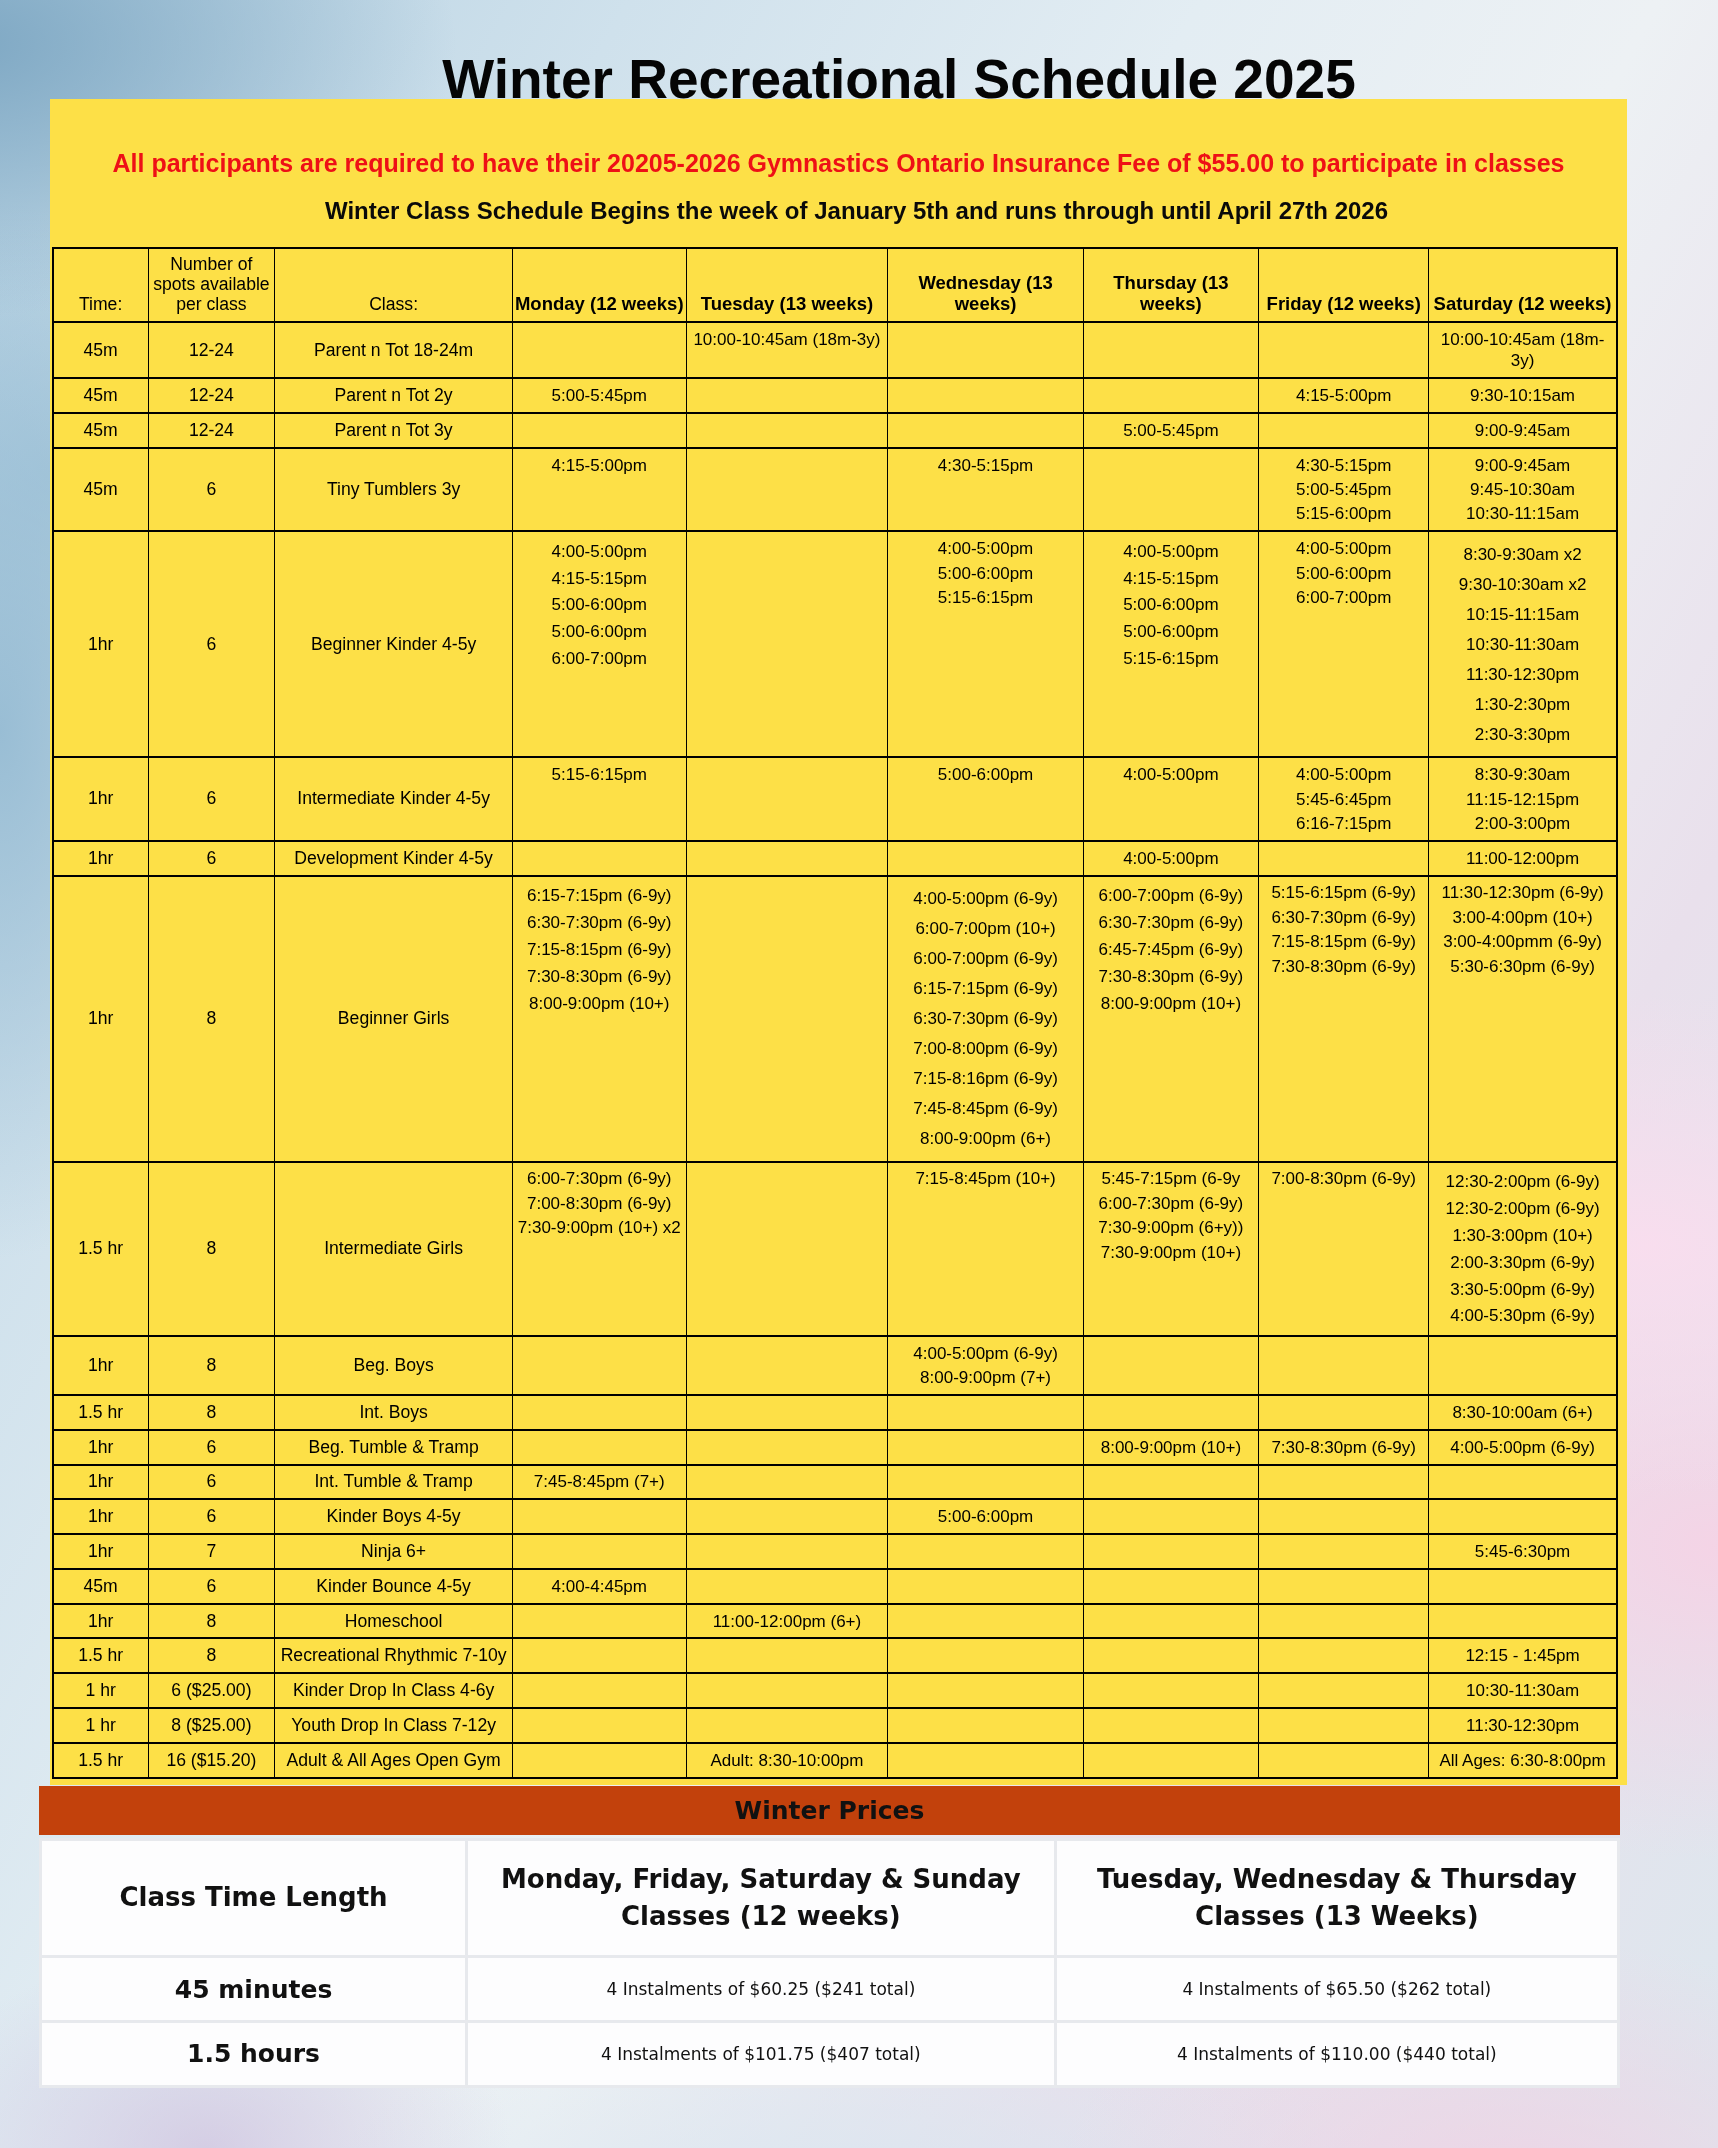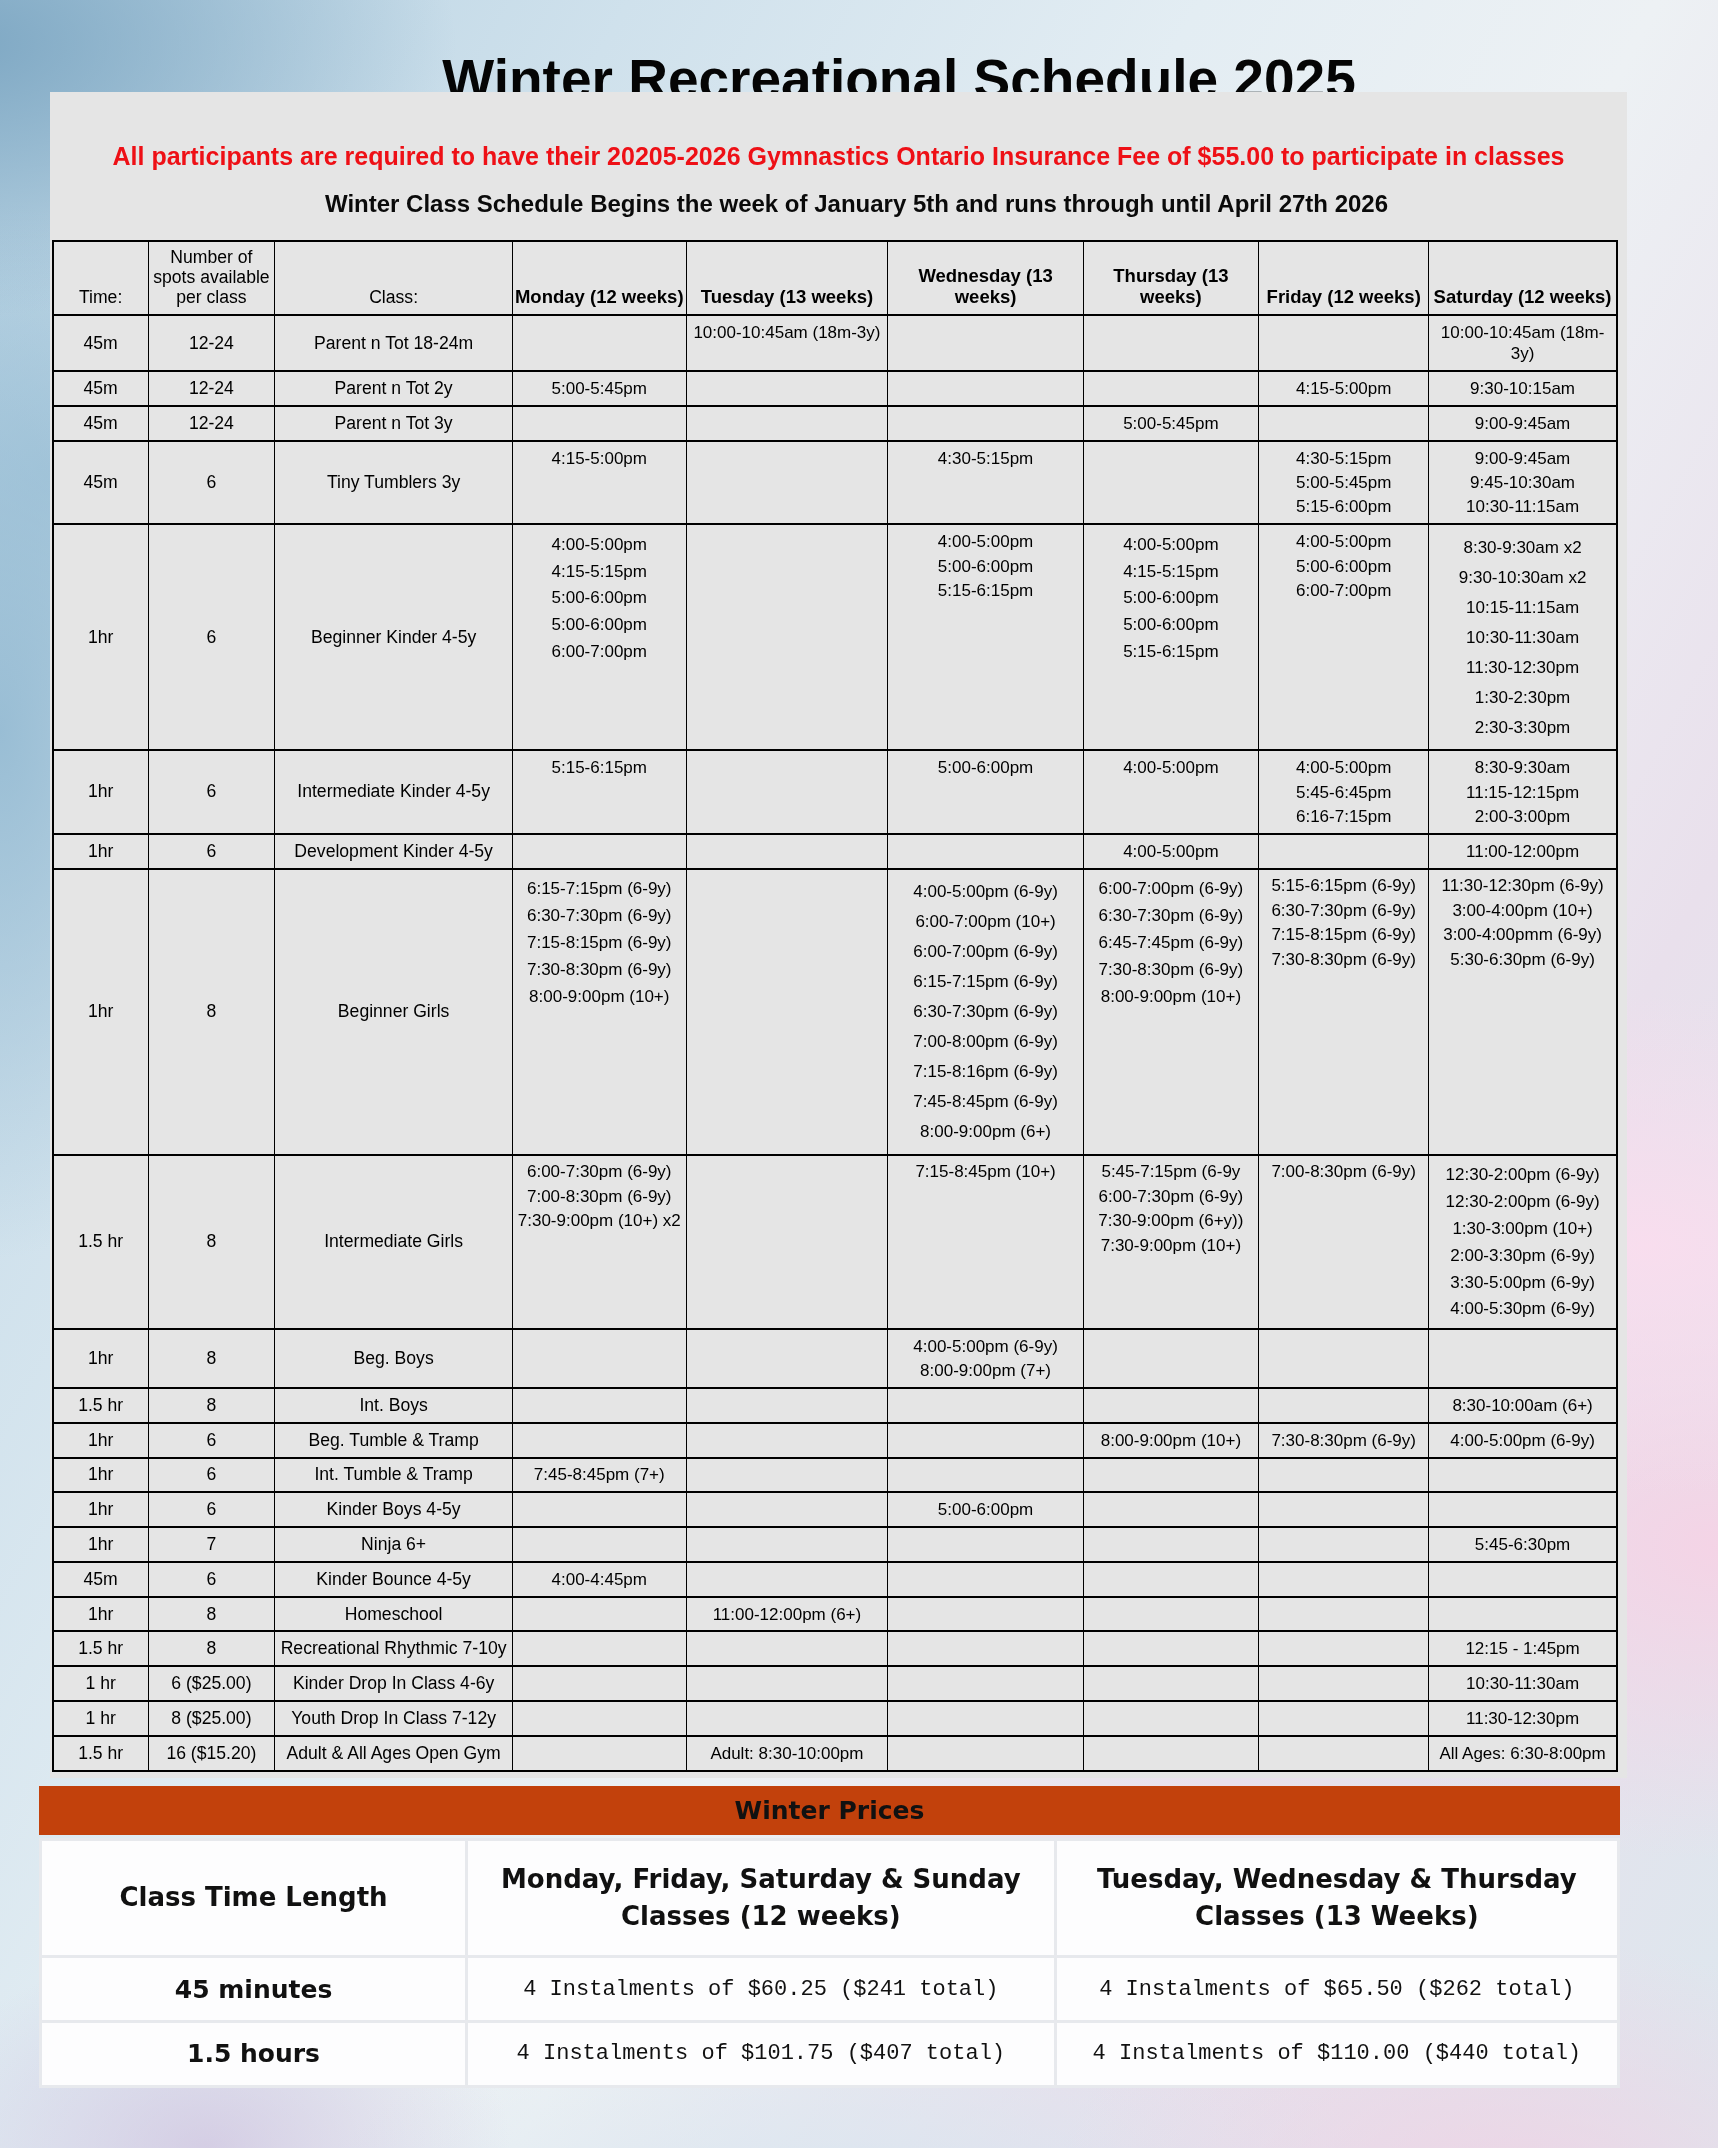--- a/index.html
+++ b/index.html
@@ -15,22 +15,22 @@
       radial-gradient(ellipse 436px 285px at 12% 100%, rgba(198,179,216,.55), rgba(198,179,216,0) 70%),
       radial-gradient(ellipse 638px 352px at 88% 102%, rgba(242,206,226,.7), rgba(242,206,226,0) 72%),
       radial-gradient(ellipse 755px 319px at 50% 104%, rgba(214,230,240,.9), rgba(214,230,240,0) 75%),
       linear-gradient(118deg,#b4d0e1 0%,#cfe1ec 22%,#e3edf3 42%,#edf1f4 58%,#e9e0ec 76%,#dde7ee 100%);
   }
   .page-title{
     position:absolute;top:10px;left:0;width:100%;text-align:center;
     font-size:55px;font-weight:bold;color:#050505;letter-spacing:0px;margin-left:40px;
   }
   .content-box{
-    position:absolute;left:50px;top:92px;width:1577px;
-    background:#e5e5e5;padding:0 0 6.7px 0;
+    position:absolute;left:50px;top:99px;width:1577px;
+    background:#fde047;padding:0 0 6.7px 0;
   }
   .notice{margin:0;text-align:center;font-weight:bold;}
   .notice.red{color:#ee1016;}
   .notice.black{color:#0a0a0a;}
   .n1{padding-top:50px;font-size:25px;}
   .n2{margin-top:22.7px;font-size:25px;}
   .n3{margin-top:19px;font-size:24px;padding-left:36px;}
 
   table.schedule{
     margin:22px 0 0 1.7px;width:1566px;table-layout:fixed;
@@ -65,21 +65,21 @@
   table.price-table{
     width:100%;table-layout:fixed;border-collapse:collapse;margin-top:3.4px;
     font-family:"DejaVu Sans", sans-serif;background:#fdfdfe;
   }
   table.price-table th, table.price-table td{
     border:3.4px solid #e7e9ed;background:#fdfdfe;text-align:center;vertical-align:middle;
     color:#111;padding:3.4px 8.4px;
   }
   table.price-table thead th{font-size:26px;font-weight:bold;height:107px;line-height:1.45;}
   table.price-table tbody th{font-size:25px;font-weight:bold;height:55px;}
-  table.price-table tbody td{font-size:22px;font-weight:normal;height:55px;font-family:Liberation Mono, monospace;}
+  table.price-table tbody td{font-size:17px;font-weight:normal;height:55px;}
 </style>
 </head>
 <body>
 
 <h1 class="page-title">Winter Recreational Schedule 2025</h1>
 
 <div class="content-box">
   <p class="notice red n1">All participants are required to have their 20205-2026 Gymnastics Ontario Insurance Fee of $55.00 to participate in classes</p>
   <p class="notice black n3">Winter Class Schedule Begins the week of January 5th and runs through until April 27th 2026</p>
 

